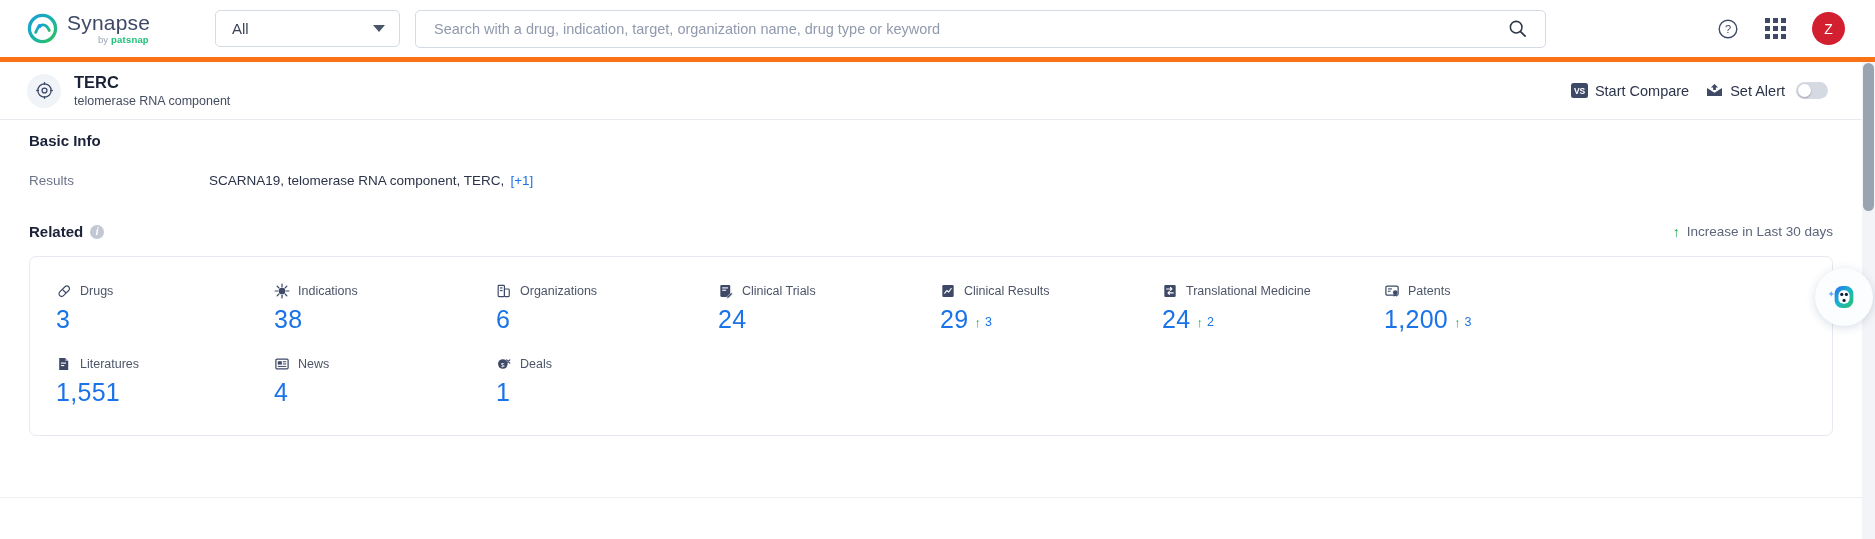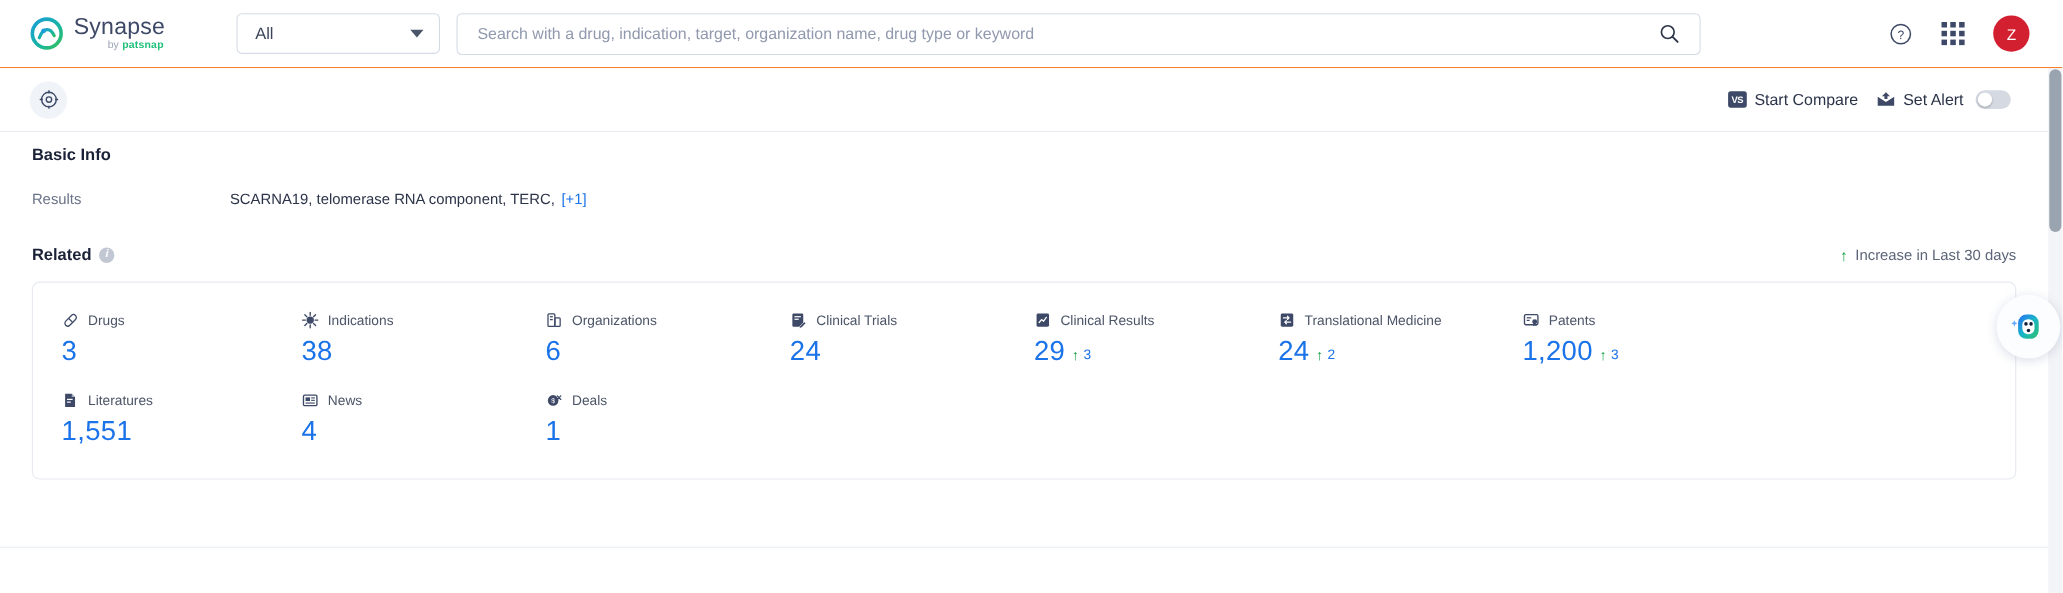--- a/index.html
+++ b/index.html
@@ -7,21 +7,21 @@
     width: 1875px; height: 539px;
     font-family: "Liberation Sans", sans-serif;
     background: #ffffff;
     overflow: hidden;
   }
   .page { position: relative; width: 1875px; height: 539px; background:#fff; }
 
   
   .topbar {
     position: absolute; left:0; top:0; width:1875px; height:62px;
-    background:#ffffff; border-bottom:1px solid #f97316;
+    background:#ffffff; border-bottom:5px solid #f97316;
     display:flex; align-items:center;
   }
   .logo-wrap { display:flex; align-items:center; margin-left:27px; width:150px; }
   .logo-mark { width:31px; height:31px; flex:0 0 31px; }
   .logo-text { margin-left:9px; line-height:1; }
   .logo-name { font-size:21px; font-weight:400; color:#3d4966; letter-spacing:.2px; }
   .logo-sub { font-size:9.5px; color:#9aa3b5; margin-top:2px; display:flex; align-items:center; gap:3px;padding-left:31px;}
   .logo-sub b { color:#1fc07a; font-weight:700; letter-spacing:.2px;}
 
   .scope-select {
@@ -205,20 +205,24 @@
     <div class="entity-icon">
       <svg width="19" height="19" viewBox="0 0 24 24">
         <circle cx="12" cy="12" r="8.4" fill="none" stroke="#3d4966" stroke-width="1.6"></circle>
         <circle cx="12" cy="12" r="3.1" fill="none" stroke="#3d4966" stroke-width="1.6"></circle>
         <line x1="12" y1="1.4" x2="12" y2="5" stroke="#3d4966" stroke-width="1.6"></line>
         <line x1="12" y1="19" x2="12" y2="22.6" stroke="#3d4966" stroke-width="1.6"></line>
         <line x1="1.4" y1="12" x2="5" y2="12" stroke="#3d4966" stroke-width="1.6"></line>
         <line x1="19" y1="12" x2="22.6" y2="12" stroke="#3d4966" stroke-width="1.6"></line>
       </svg>
     </div>
+    <div class="entity-meta">
+      <div class="entity-name">TERC</div>
+      <div class="entity-desc">telomerase RNA component</div>
+    </div>
 
     <div class="title-actions">
       <div class="action">
         <span class="vs-badge">VS</span>
         <span>Start Compare</span>
       </div>
       <div class="action">
         <svg width="17" height="15" viewBox="0 0 20 17">
           <path d="M1.2 5.5 L10 11 L18.8 5.5 L18.8 15 L1.2 15 Z" fill="#3d4966"></path>
           <path d="M10 0.8 L14.3 5.1 L11.6 5.1 L11.6 8 L8.4 8 L8.4 5.1 L5.7 5.1 Z" fill="#3d4966"></path>

